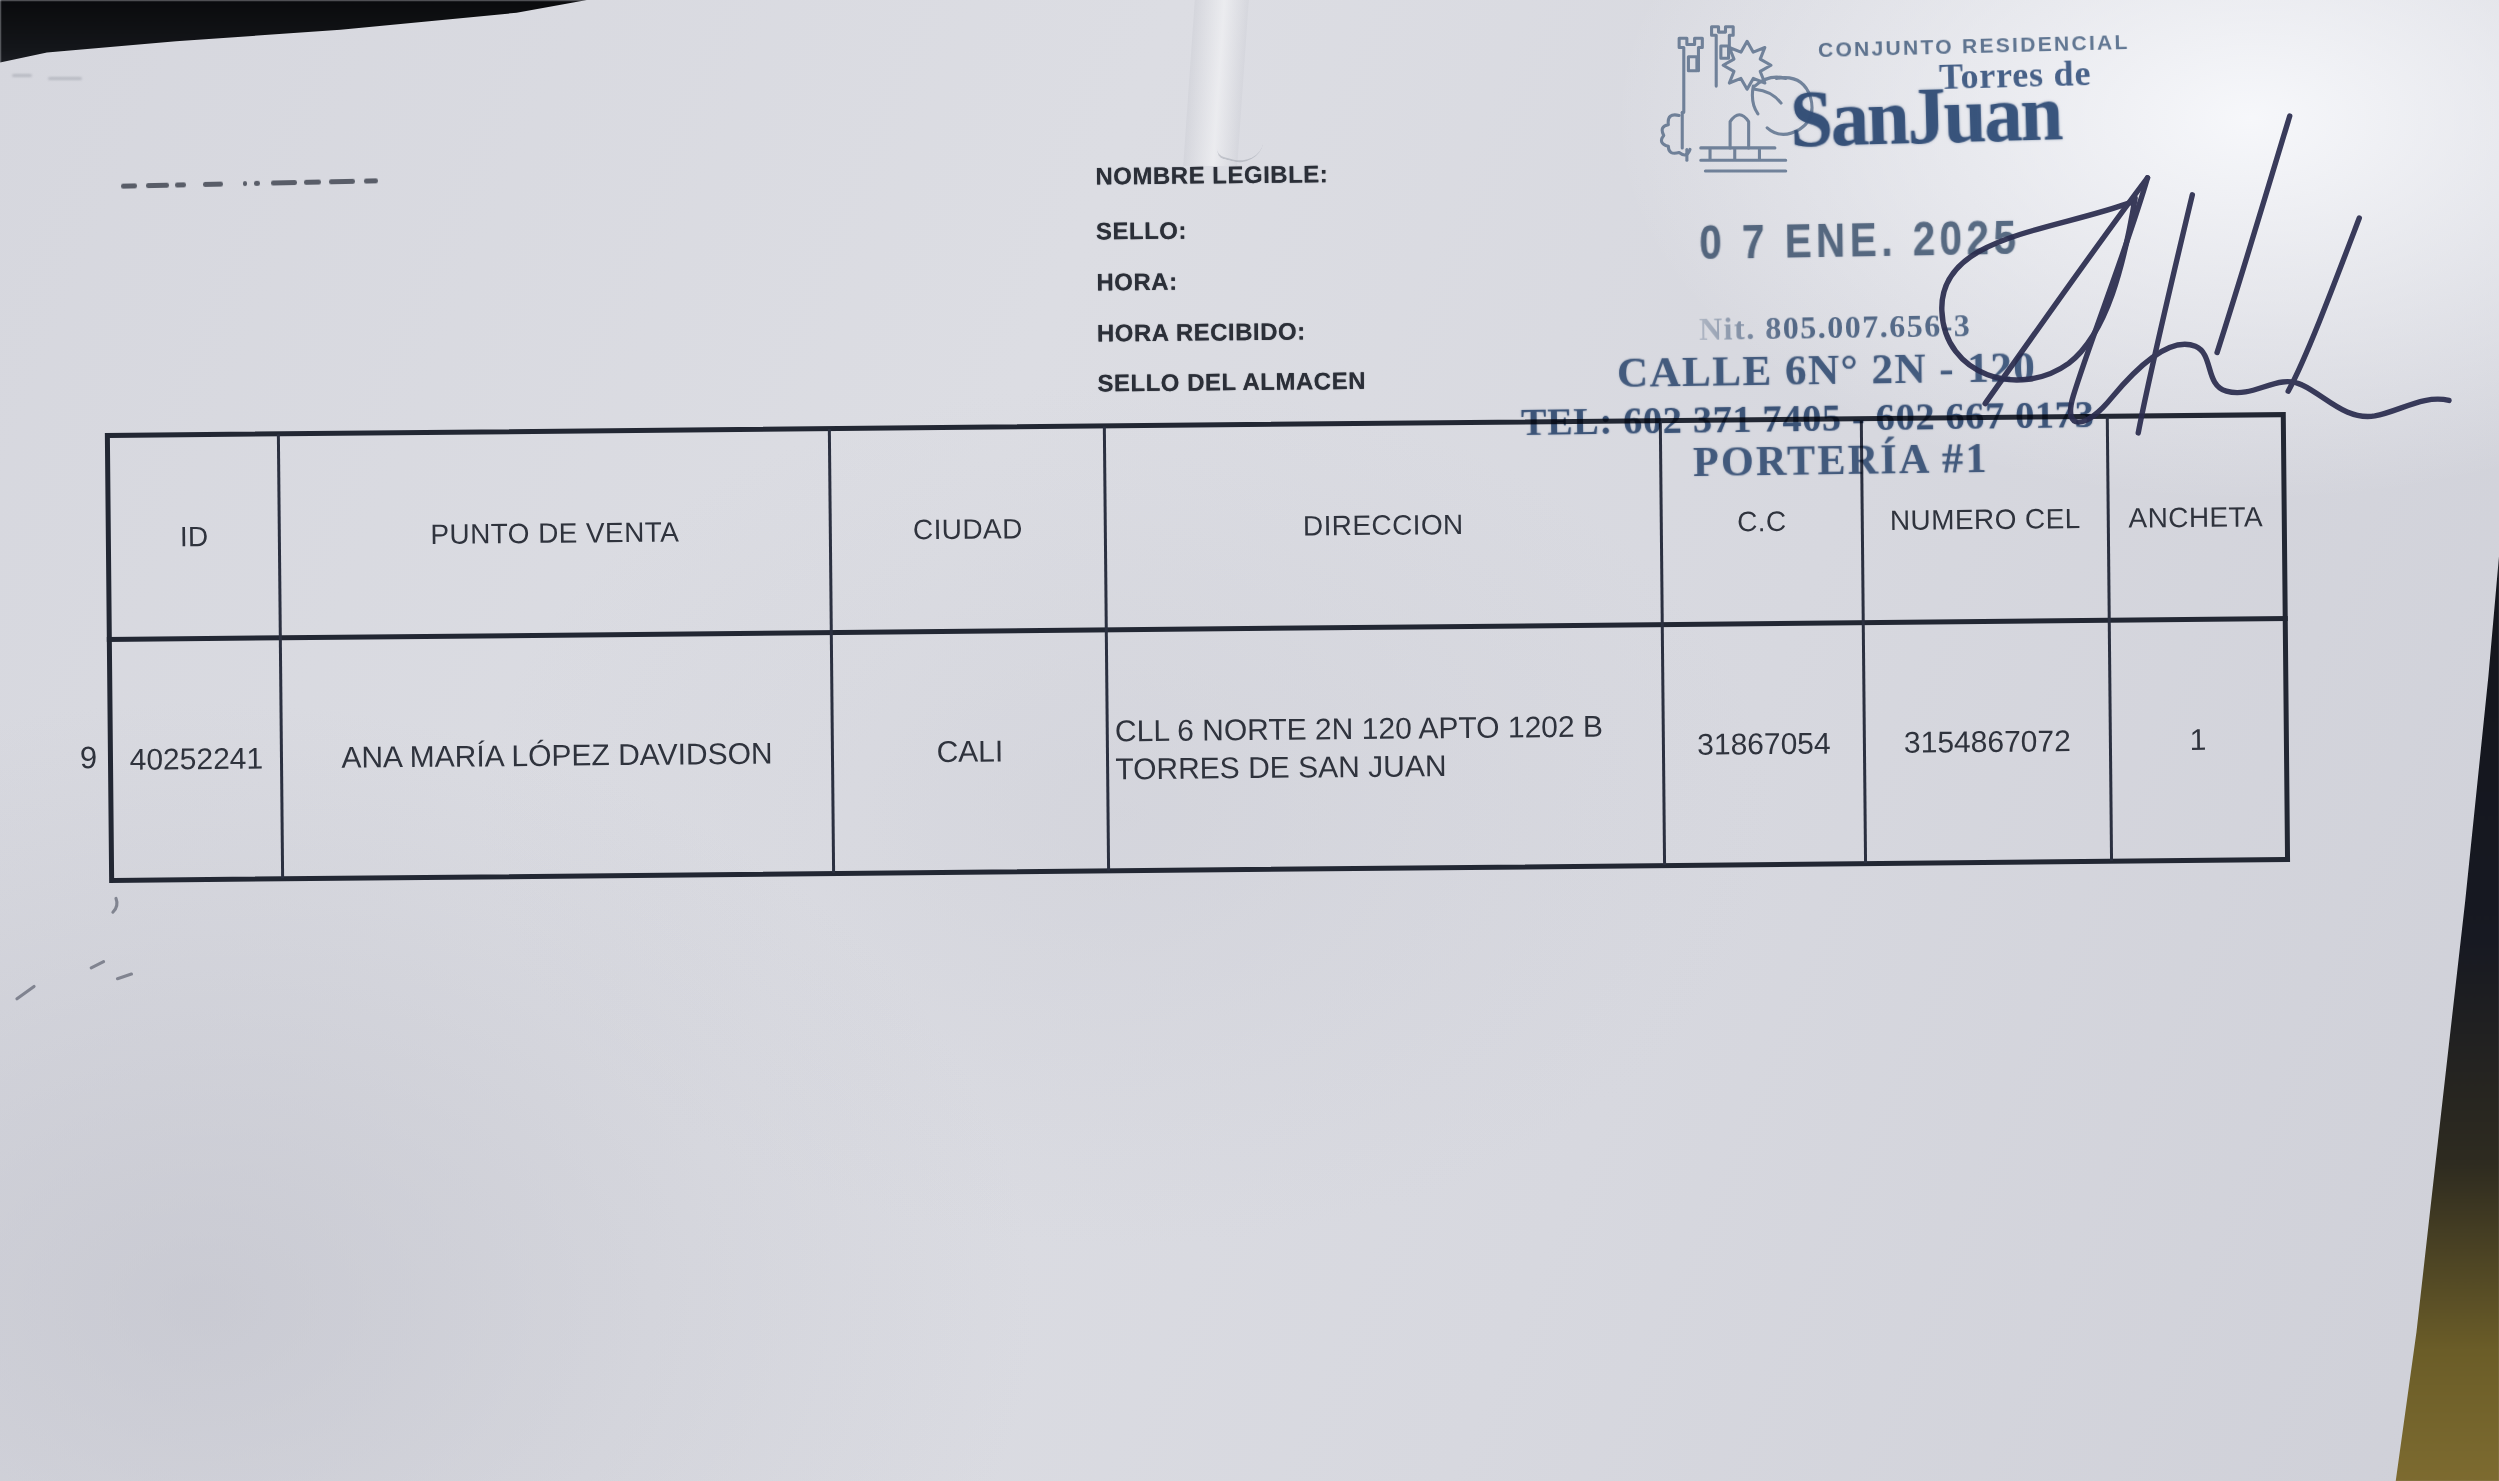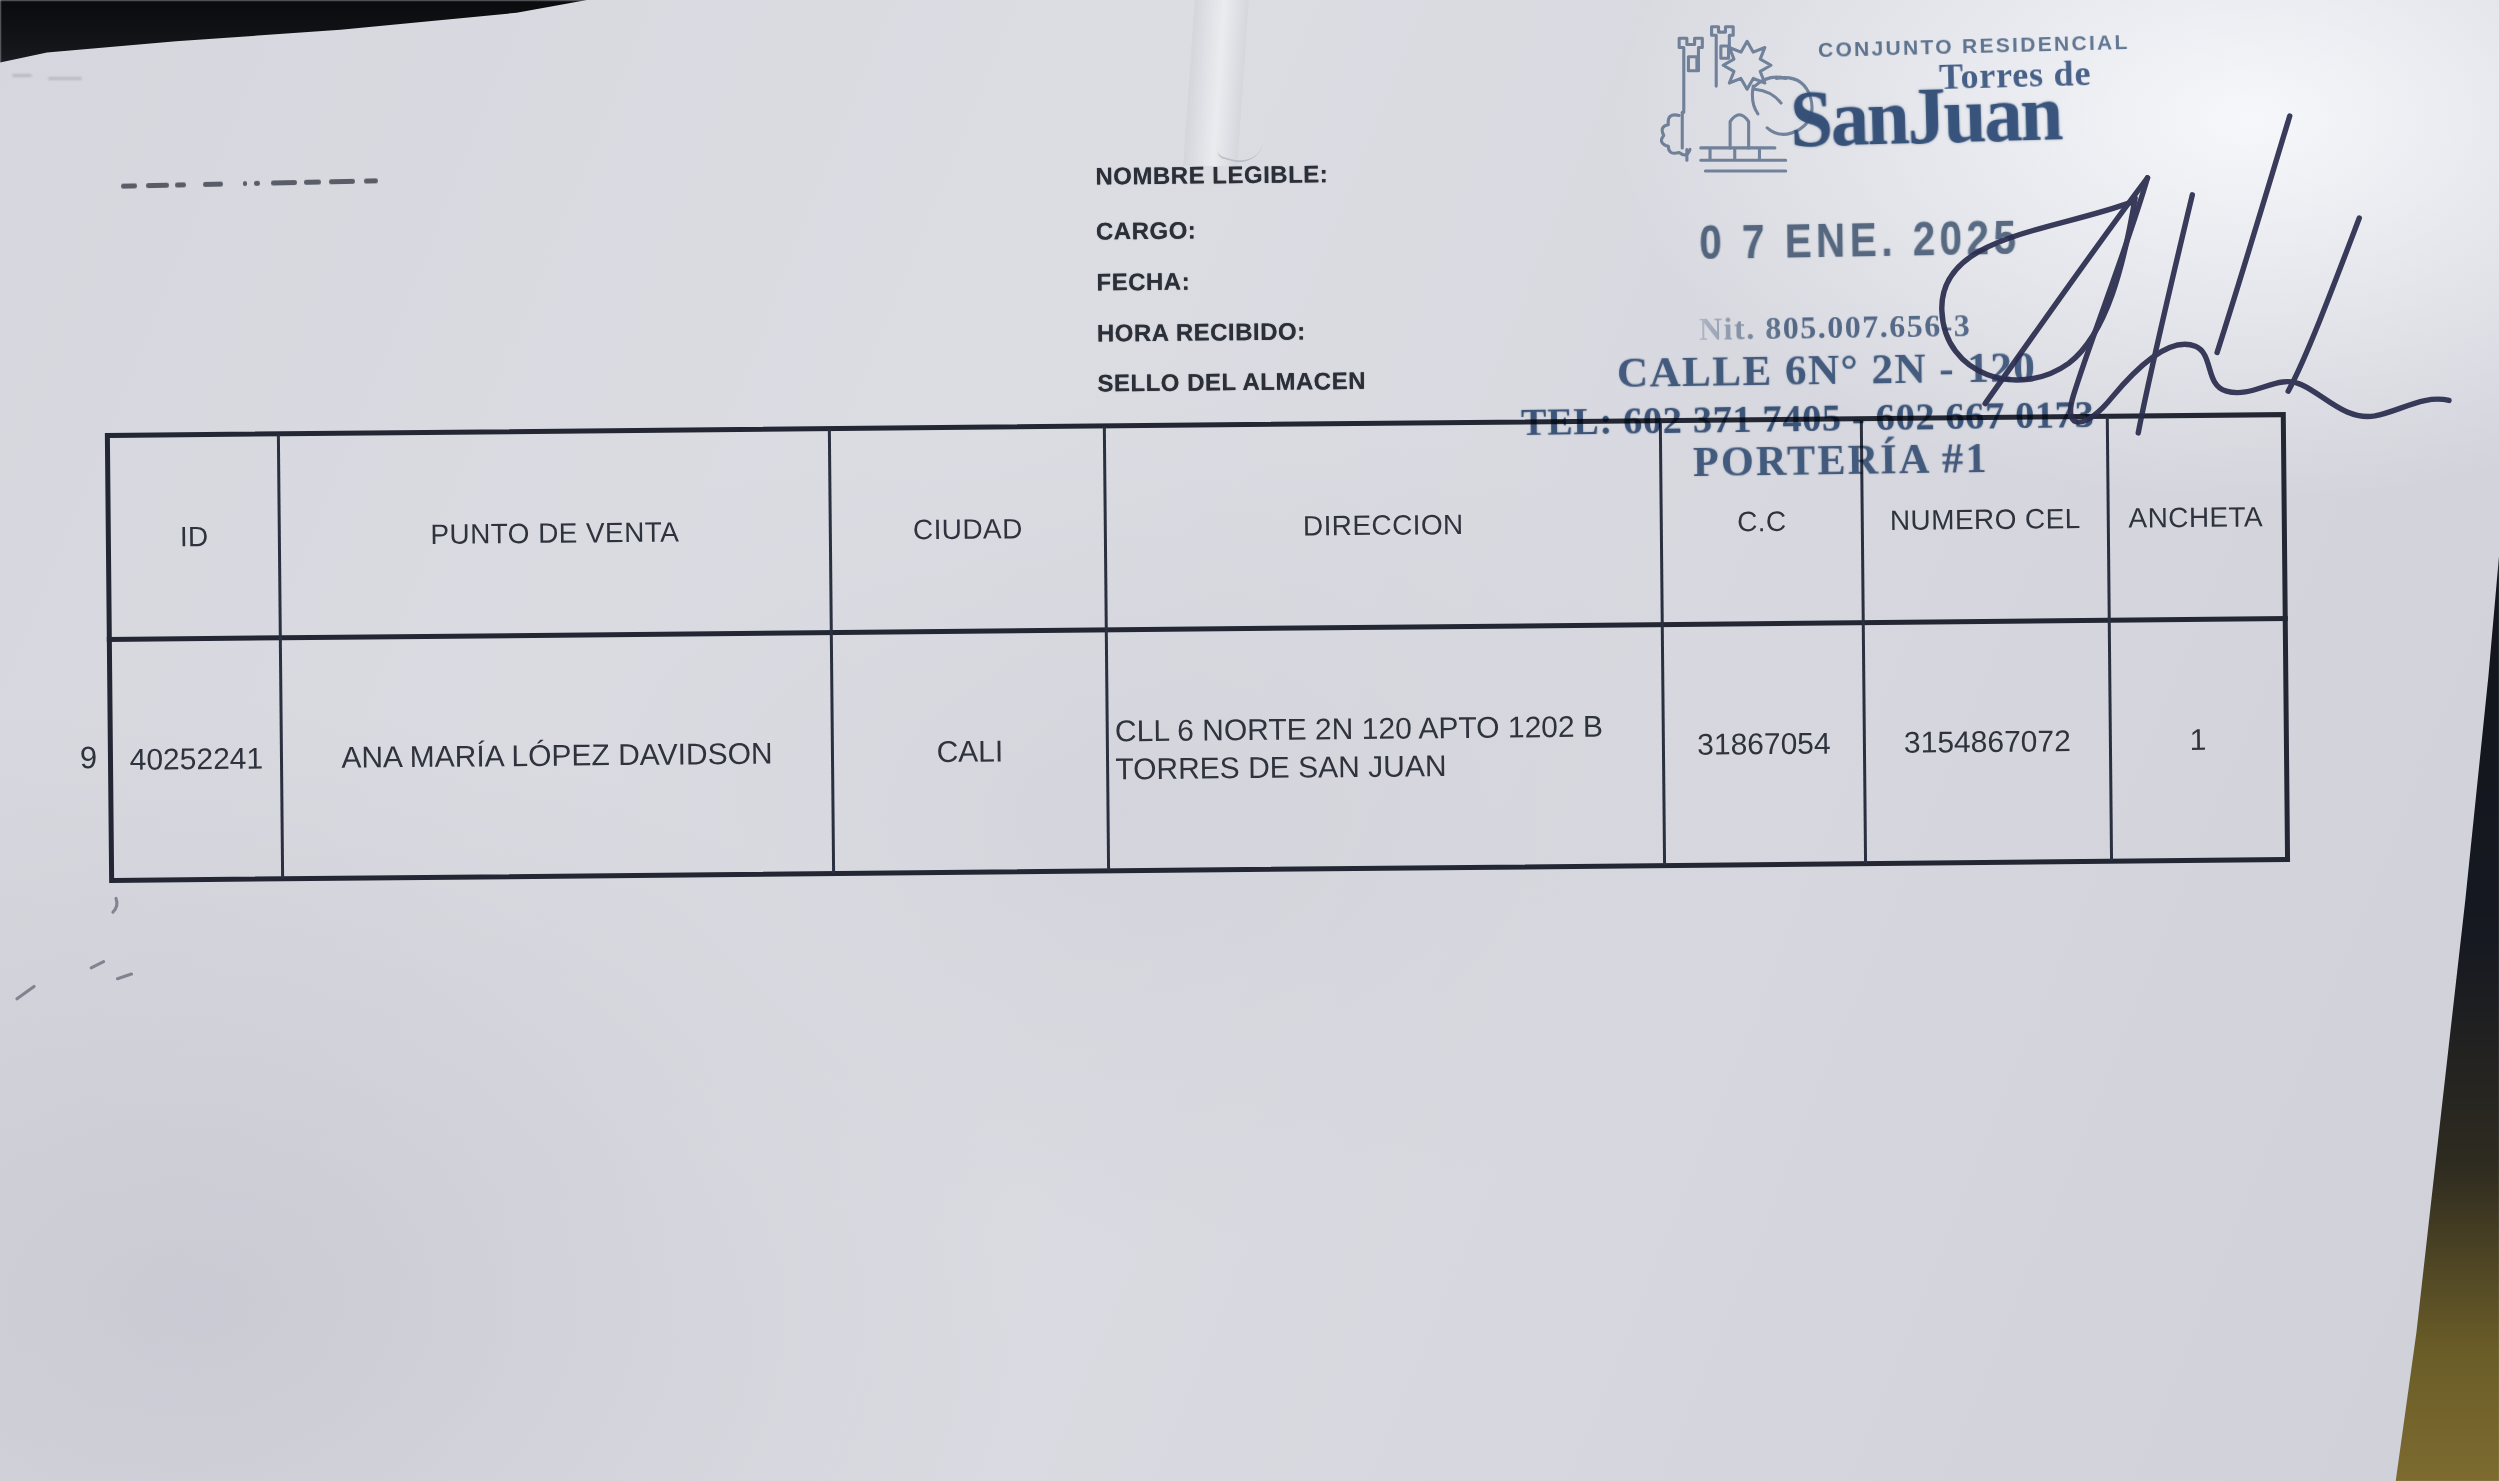--- a/index.html
+++ b/index.html
@@ -135,22 +135,22 @@
 
 <div class="faint-mark" style="left:12.4px;top:74px;width:20px;height:3.1px"></div>
 <div class="faint-mark" style="left:48px;top:77px;width:34px;height:3.1px"></div>
 
 <div class="print">
 
   <span class="row-index">9</span>
 
   <div class="form-labels">
     <span class="lbl l0">NOMBRE LEGIBLE:</span>
-    <span class="lbl l1">CARGO:</span>
-    <span class="lbl l2">FECHA:</span>
+    <span class="lbl l1">SELLO:</span>
+    <span class="lbl l2">HORA:</span>
     <span class="lbl l3">HORA RECIBIDO:</span>
     <span class="lbl l4">SELLO DEL ALMACEN</span>
   </div>
 
   <div class="tbl">
     <div class="outer"></div>
     <div class="hsep"></div>
     <div class="v v1"></div>
     <div class="v v2"></div>
     <div class="v v3"></div>

